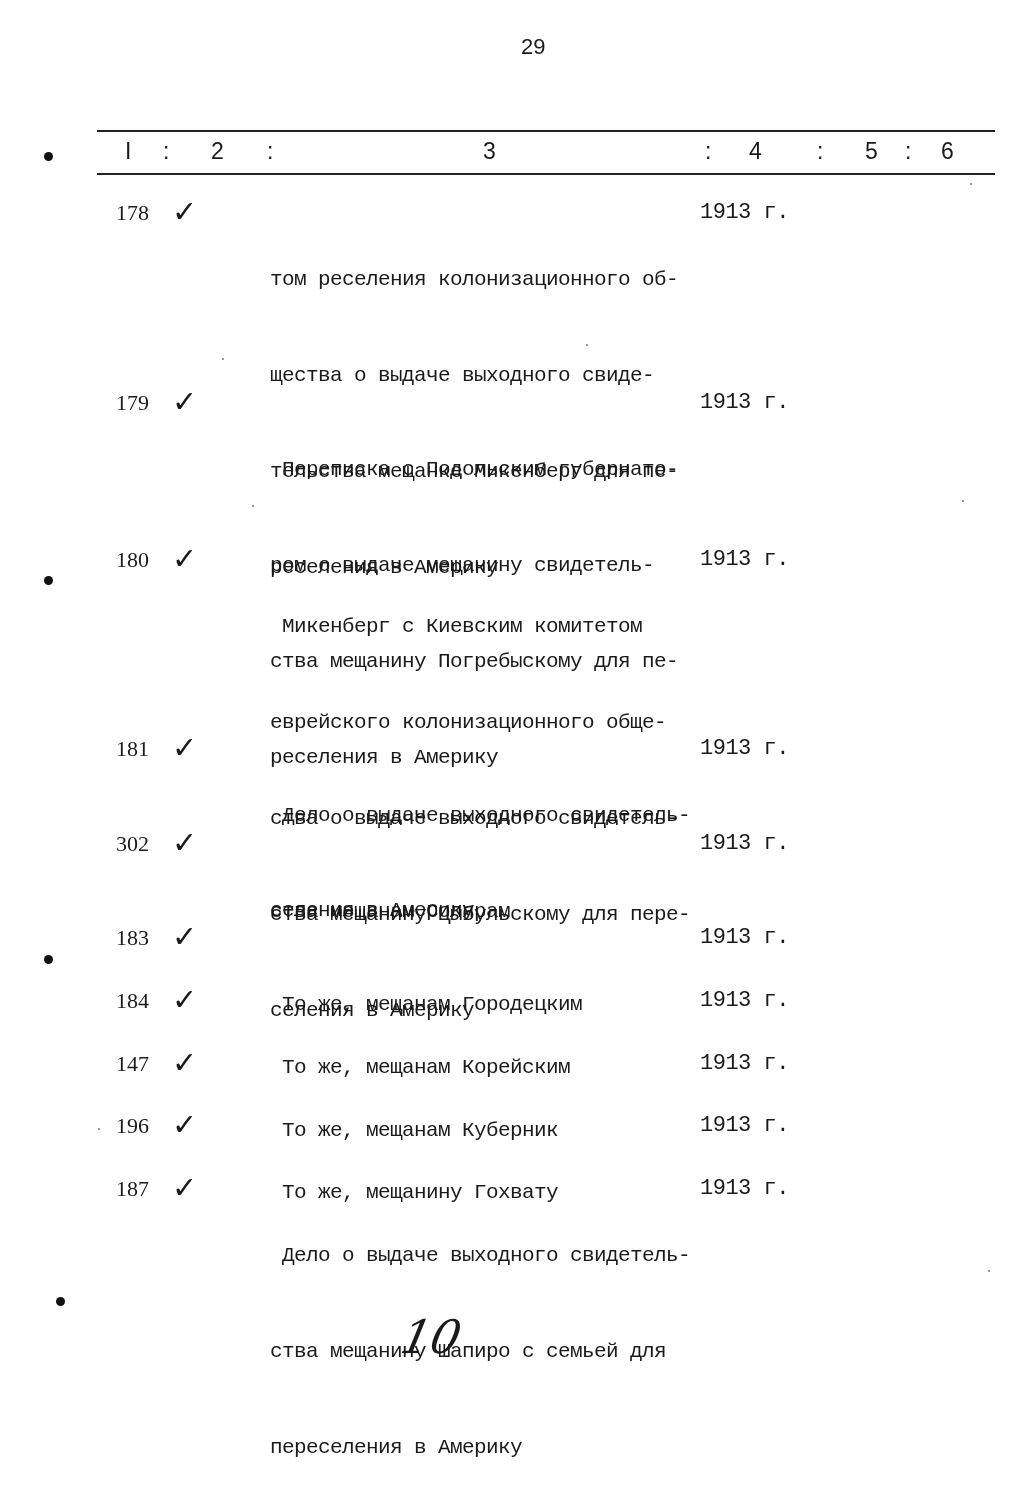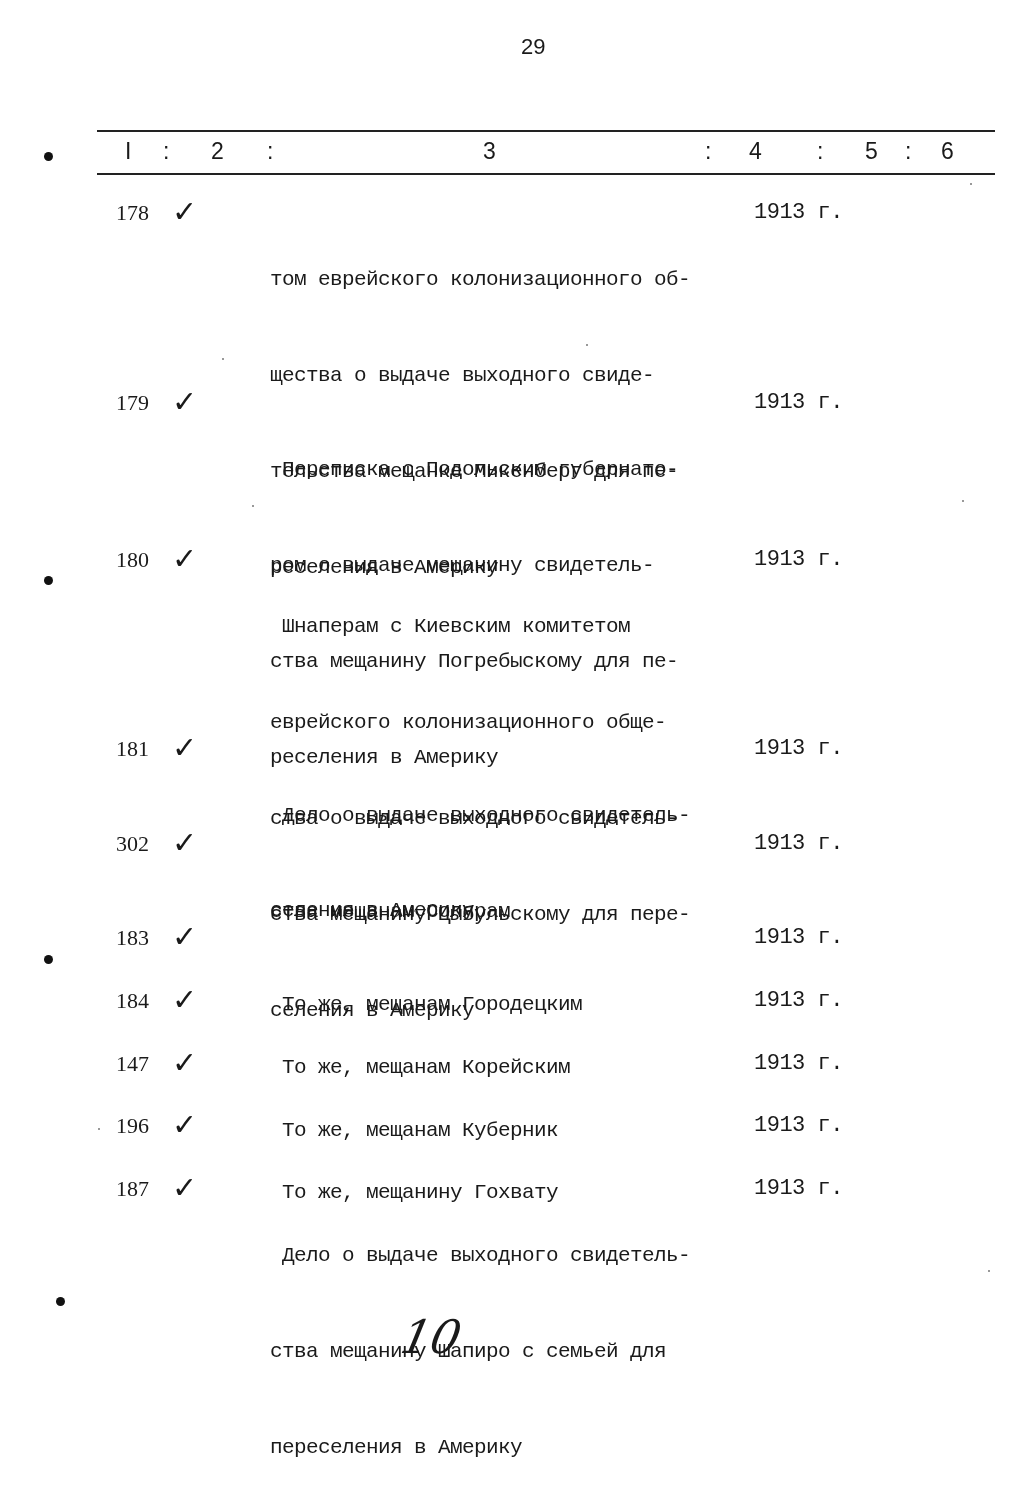--- a/index.html
+++ b/index.html
@@ -75,21 +75,21 @@
       position: absolute;
       left: 270px;
       width: 450px;
       font-size: 21px;
       line-height: 32px;
       letter-spacing: -0.6px;
       white-space: pre;
     }
     .entry-year {
       position: absolute;
-      left: 754px;
+      left: 700px;
       font-size: 22px;
       letter-spacing: -0.5px;
     }
     .sheet-number {
       position: absolute;
       left: 402px;
       top: 1310px;
       font-size: 46px;
       font-family: "DejaVu Serif", serif;
       font-style: italic;
@@ -126,21 +126,21 @@
   <span style="left:768px;">5</span>
   <span style="left:808px;">:</span>
   <span style="left:844px;">6</span>
 </div>
 <div class="rule bottom"></div>
 
 <div class="entry" style="top:200px;">
   <span class="entry-num">178</span>
   <span class="checkmark">✓</span>
   <div class="entry-title">
-    <div>том еврейского колонизационного об-</div>
+    <div>том реселения колонизационного об-</div>
     <div>щества о выдаче выходного свиде-</div>
     <div>тельства мещанке Микенберг для пе-</div>
     <div>реселения в Америку</div>
   </div>
   <span class="entry-year">1913 г.</span>
 </div>
 
 <div class="entry" style="top:390px;">
   <span class="entry-num">179</span>
   <span class="checkmark">✓</span>
@@ -150,21 +150,21 @@
     <div>ства мещанину Погребыскому для пе-</div>
     <div>реселения в Америку</div>
   </div>
   <span class="entry-year">1913 г.</span>
 </div>
 
 <div class="entry" style="top:547px;">
   <span class="entry-num">180</span>
   <span class="checkmark">✓</span>
   <div class="entry-title">
-    <div> Шнаперам с Киевским комитетом</div>
+    <div> Микенберг с Киевским комитетом</div>
     <div>еврейского колонизационного обще-</div>
     <div>ства о выдаче выходного свидетель-</div>
     <div>ства мещанину Цыбульскому для пере-</div>
     <div>селения в Америку</div>
   </div>
   <span class="entry-year">1913 г.</span>
 </div>
 
 <div class="entry" style="top:736px;">
   <span class="entry-num">181</span>

